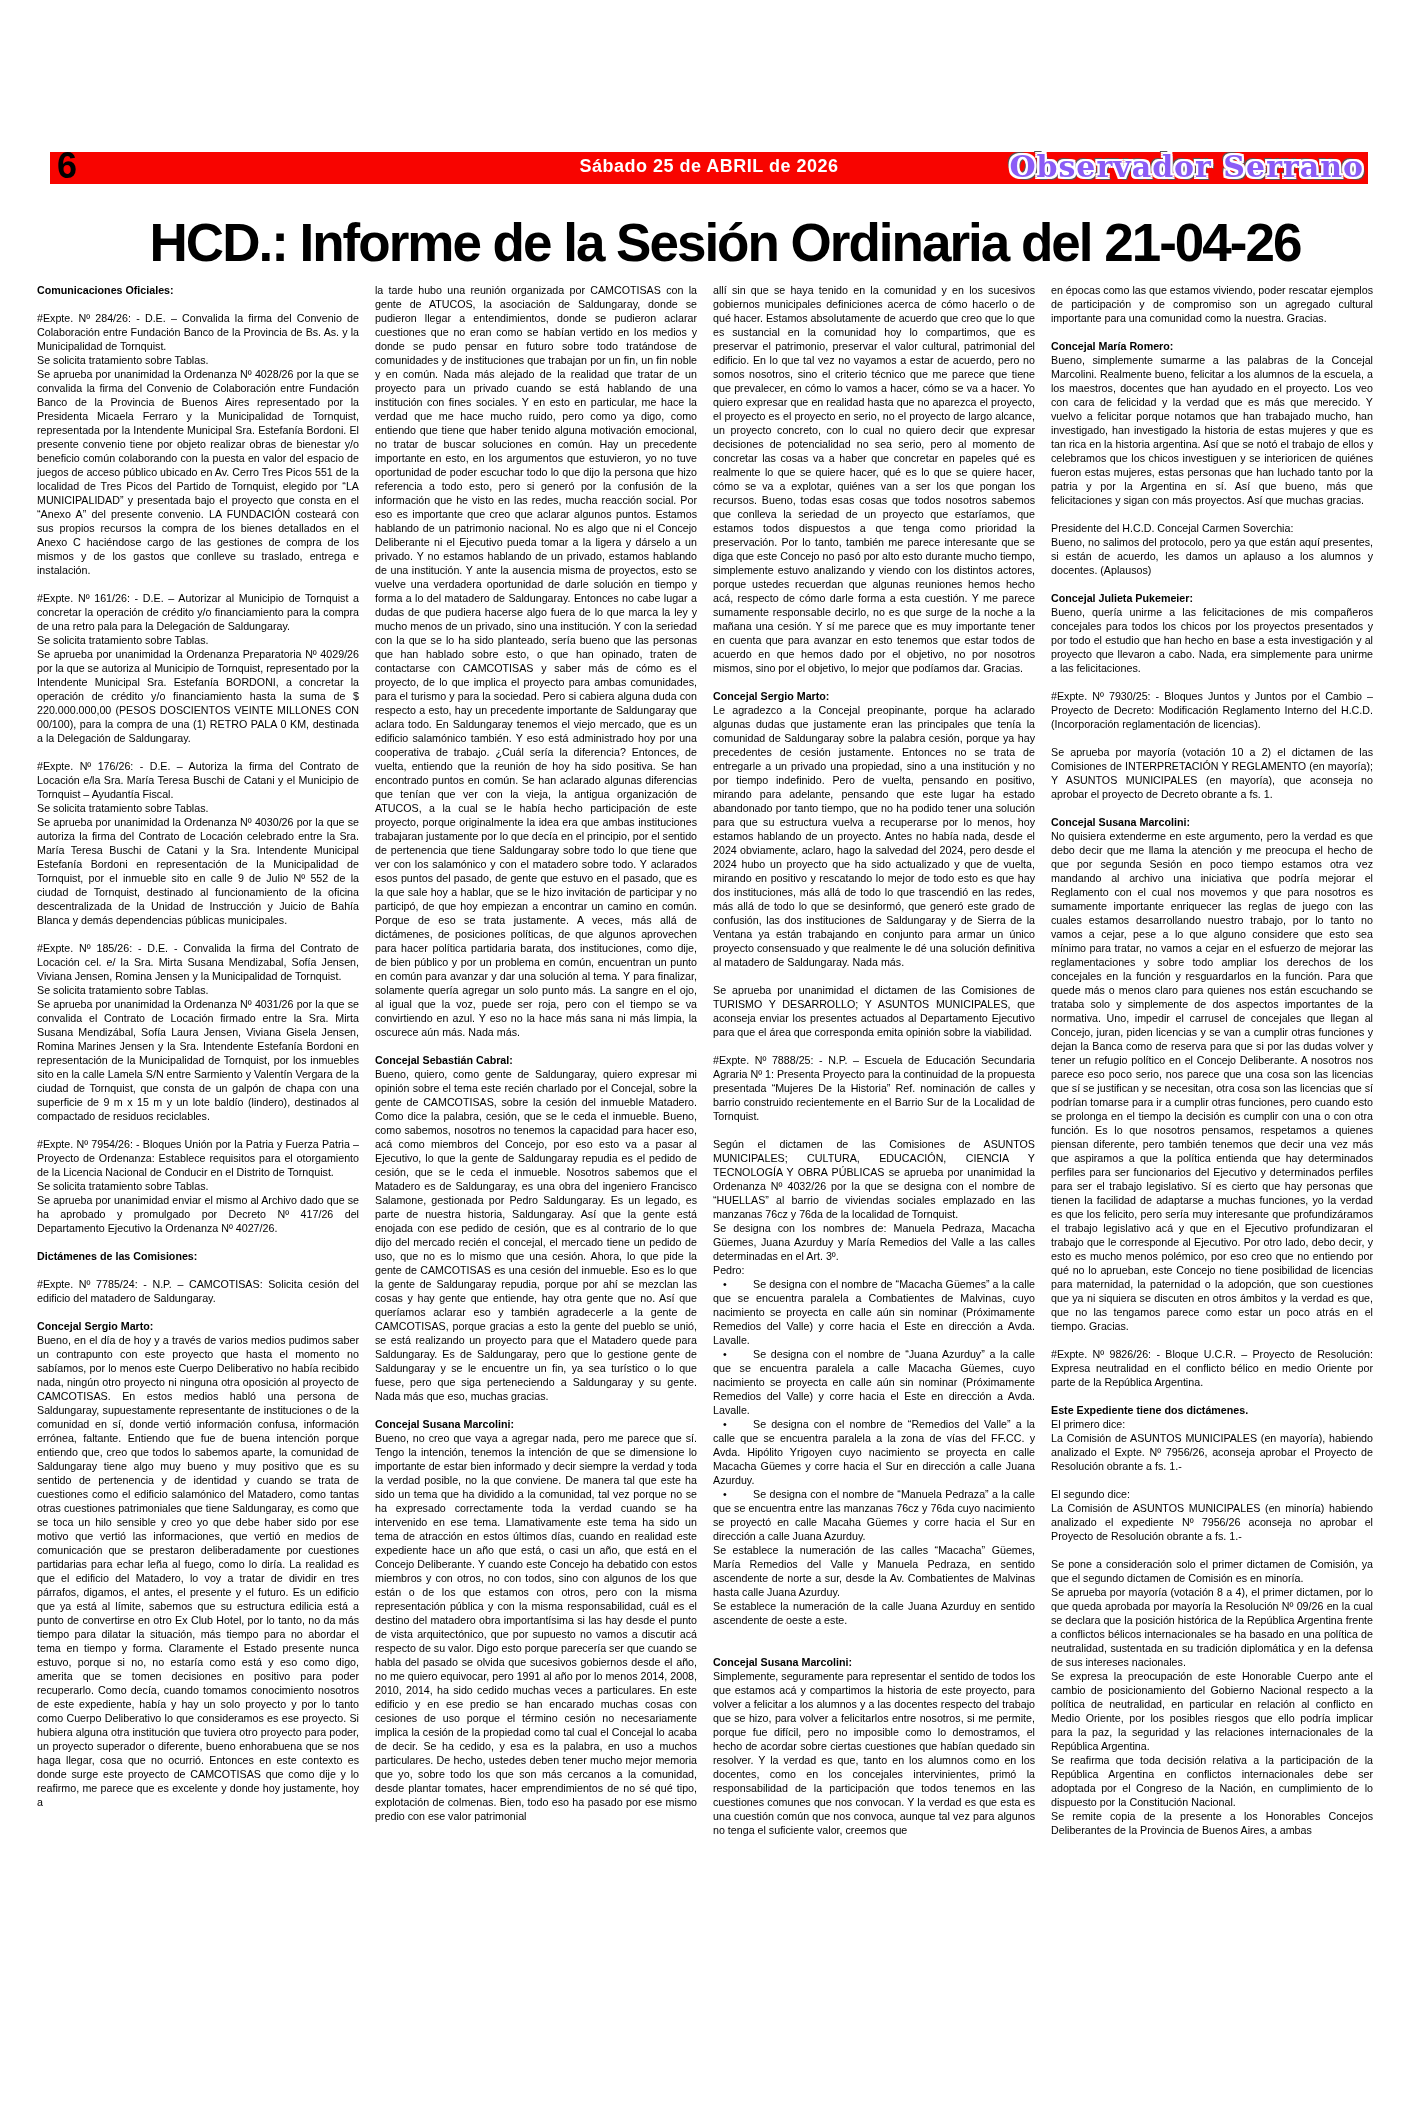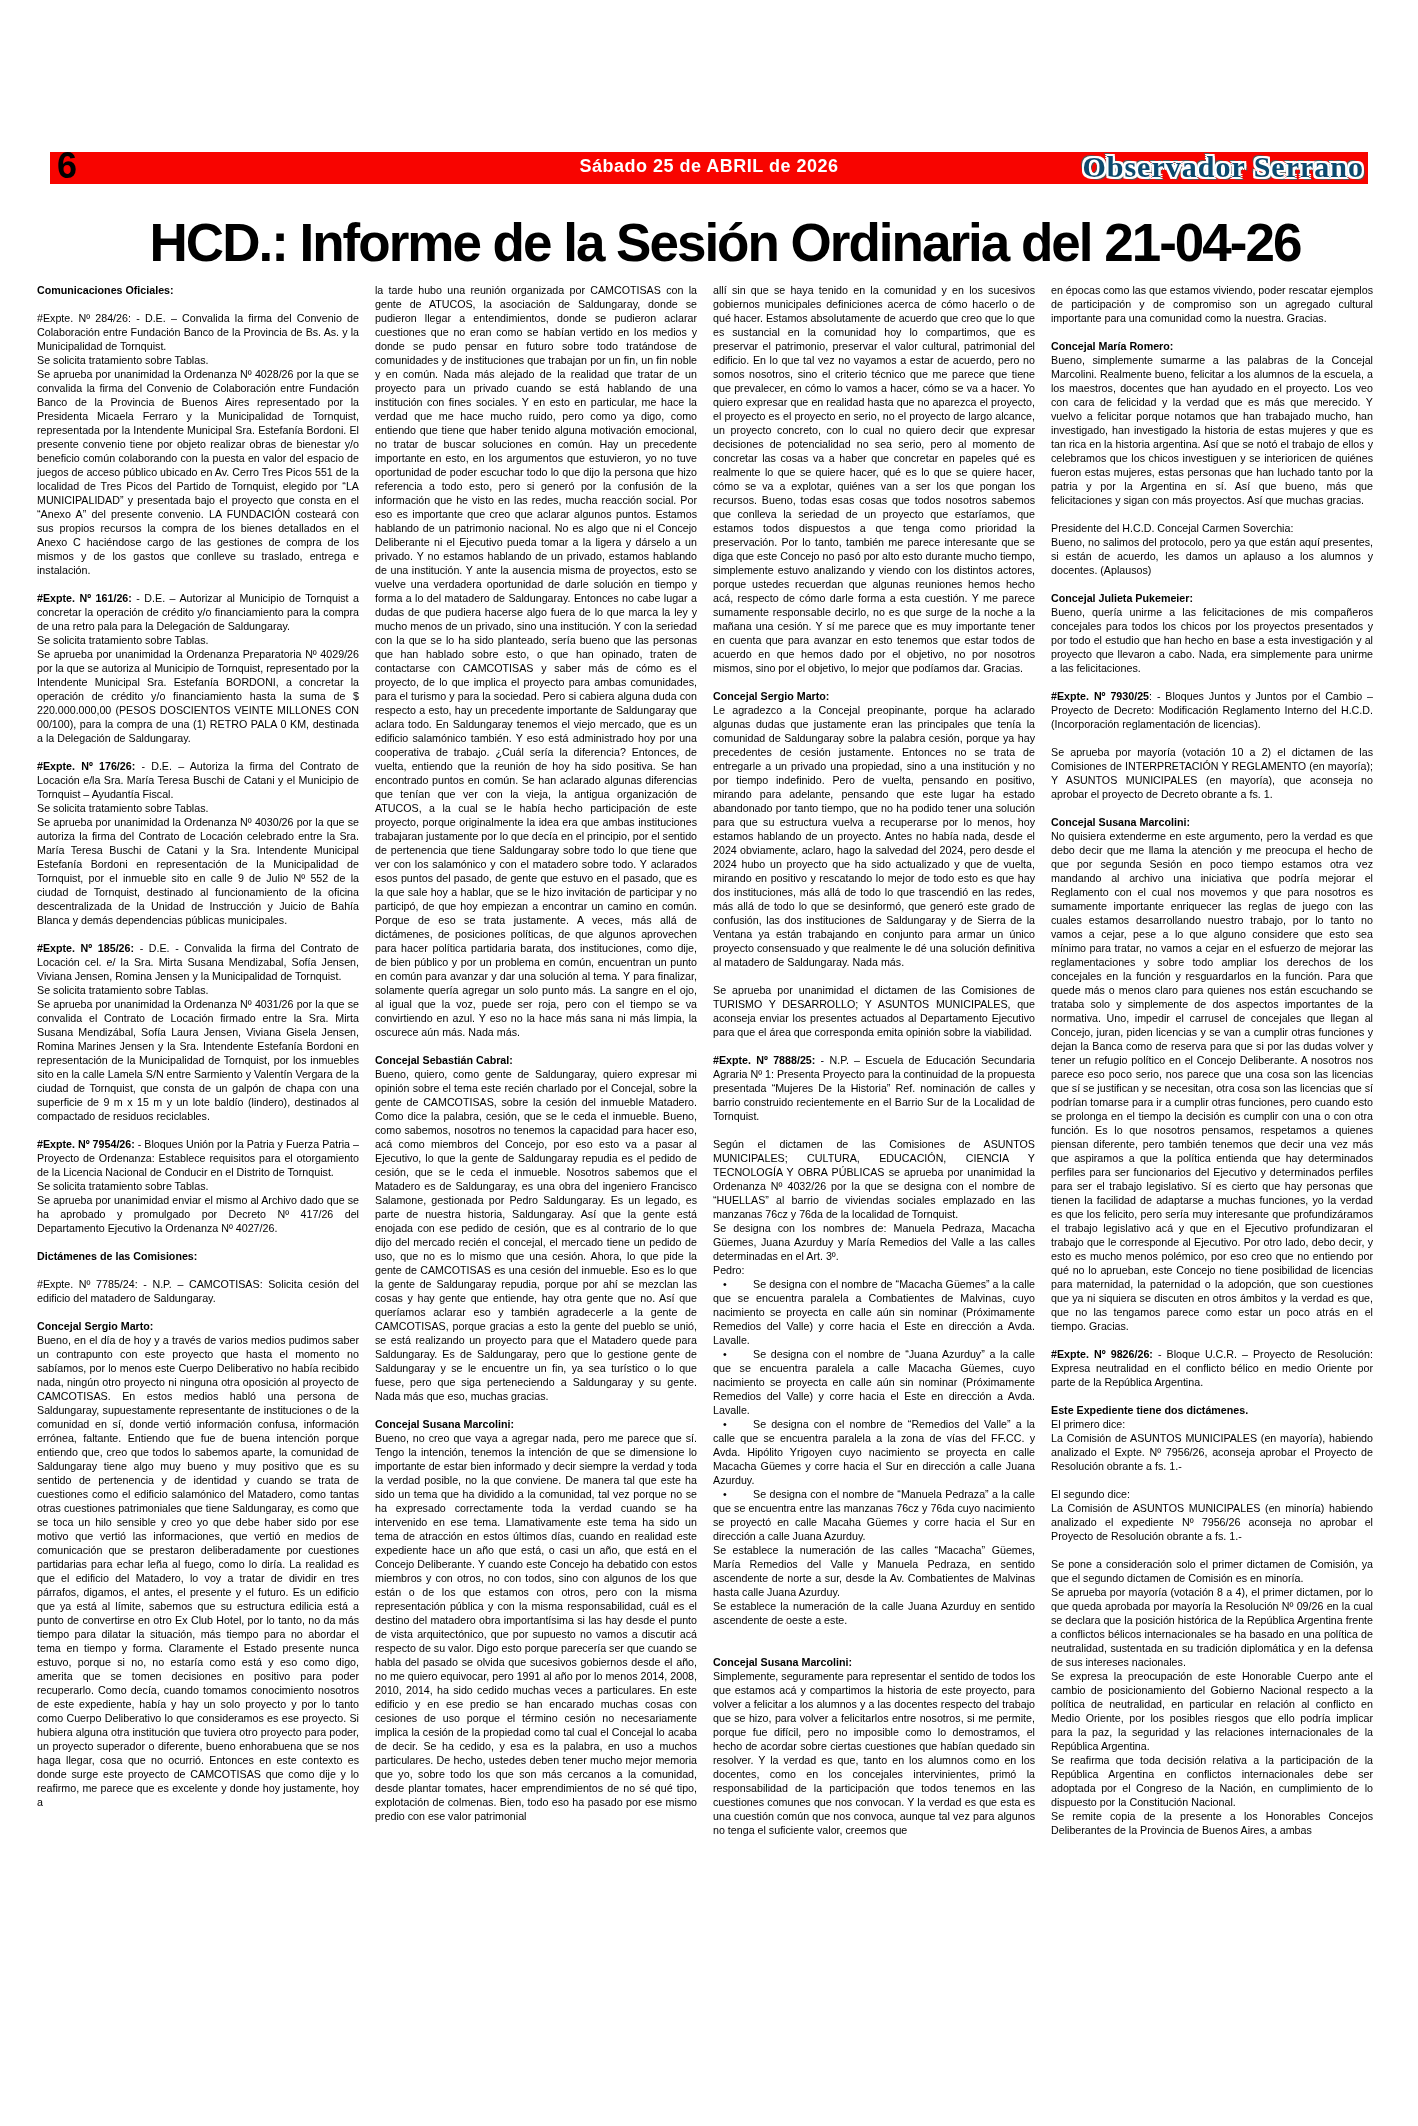--- a/index.html
+++ b/index.html
@@ -39,35 +39,35 @@
     display:flex;gap:16px;overflow:hidden;
   }
   .col{
     width:322px;flex:0 0 322px;overflow:hidden;
     font-size:10.7px;line-height:14px;text-align:justify;
   }
   .col p{margin:0;}
   .col p.gap1{margin-top:14px;}
   .col p.gap2{margin-top:28px;}
   .col p.h{font-weight:bold;}
-  .col span.lead{font-weight:bold;}
+  .col span.lead{font-weight:normal;}
   .col span.bm{display:inline-block;padding-left:10px;width:30px;}
 </style>
 </head>
 <body>
 
 <div class="page">
 
   <div class="band" style="background: rgb(248, 4, 0);"></div>
 
   <div class="page-number">6</div>
 
   <div class="band-date" style="color: rgb(255, 255, 255);">Sábado 25 de ABRIL de 2026</div>
 
-  <div class="masthead" style="color: #0c4a6e; font-family: Liberation Serif, serif;">Observador Serrano</div>
+  <div class="masthead" style="color: #8b5cf6;">Observador Serrano</div>
 
   <h1 class="headline" style="margin:16px;">HCD.: Informe de la Sesión Ordinaria del 21-04-26</h1>
 
   <div class="columns" id="columns">
       <div class="col">
         <p class="h">Comunicaciones Oficiales:</p>
         <p class="p gap1">#Expte. Nº 284/26: - D.E. – Convalida la firma del Convenio de Colaboración entre Fundación Banco de la Provincia de Bs. As. y la Municipalidad de Tornquist.</p>
         <p class="p">Se solicita tratamiento sobre Tablas.</p>
         <p class="p">Se aprueba por unanimidad la Ordenanza Nº 4028/26 por la que se convalida la firma del Convenio de Colaboración entre Fundación Banco de la Provincia de Buenos Aires representado por la Presidenta Micaela Ferraro y la Municipalidad de Tornquist, representada por la Intendente Municipal Sra. Estefanía Bordoni. El presente convenio tiene por objeto realizar obras de bienestar y/o beneficio común colaborando con la puesta en valor del espacio de juegos de acceso público ubicado en Av. Cerro Tres Picos 551 de la localidad de Tres Picos del Partido de Tornquist, elegido por “LA MUNICIPALIDAD” y presentada bajo el proyecto que consta en el “Anexo A” del presente convenio. LA FUNDACIÓN costeará con sus propios recursos la compra de los bienes detallados en el Anexo C haciéndose cargo de las gestiones de compra de los mismos y de los gastos que conlleve su traslado, entrega e instalación.</p>
         <p class="p gap1"><span class="lead">#Expte. Nº 161/26:</span> - D.E. – Autorizar al Municipio de Tornquist a concretar la operación de crédito y/o financiamiento para la compra de una retro pala para la Delegación de Saldungaray.</p>

